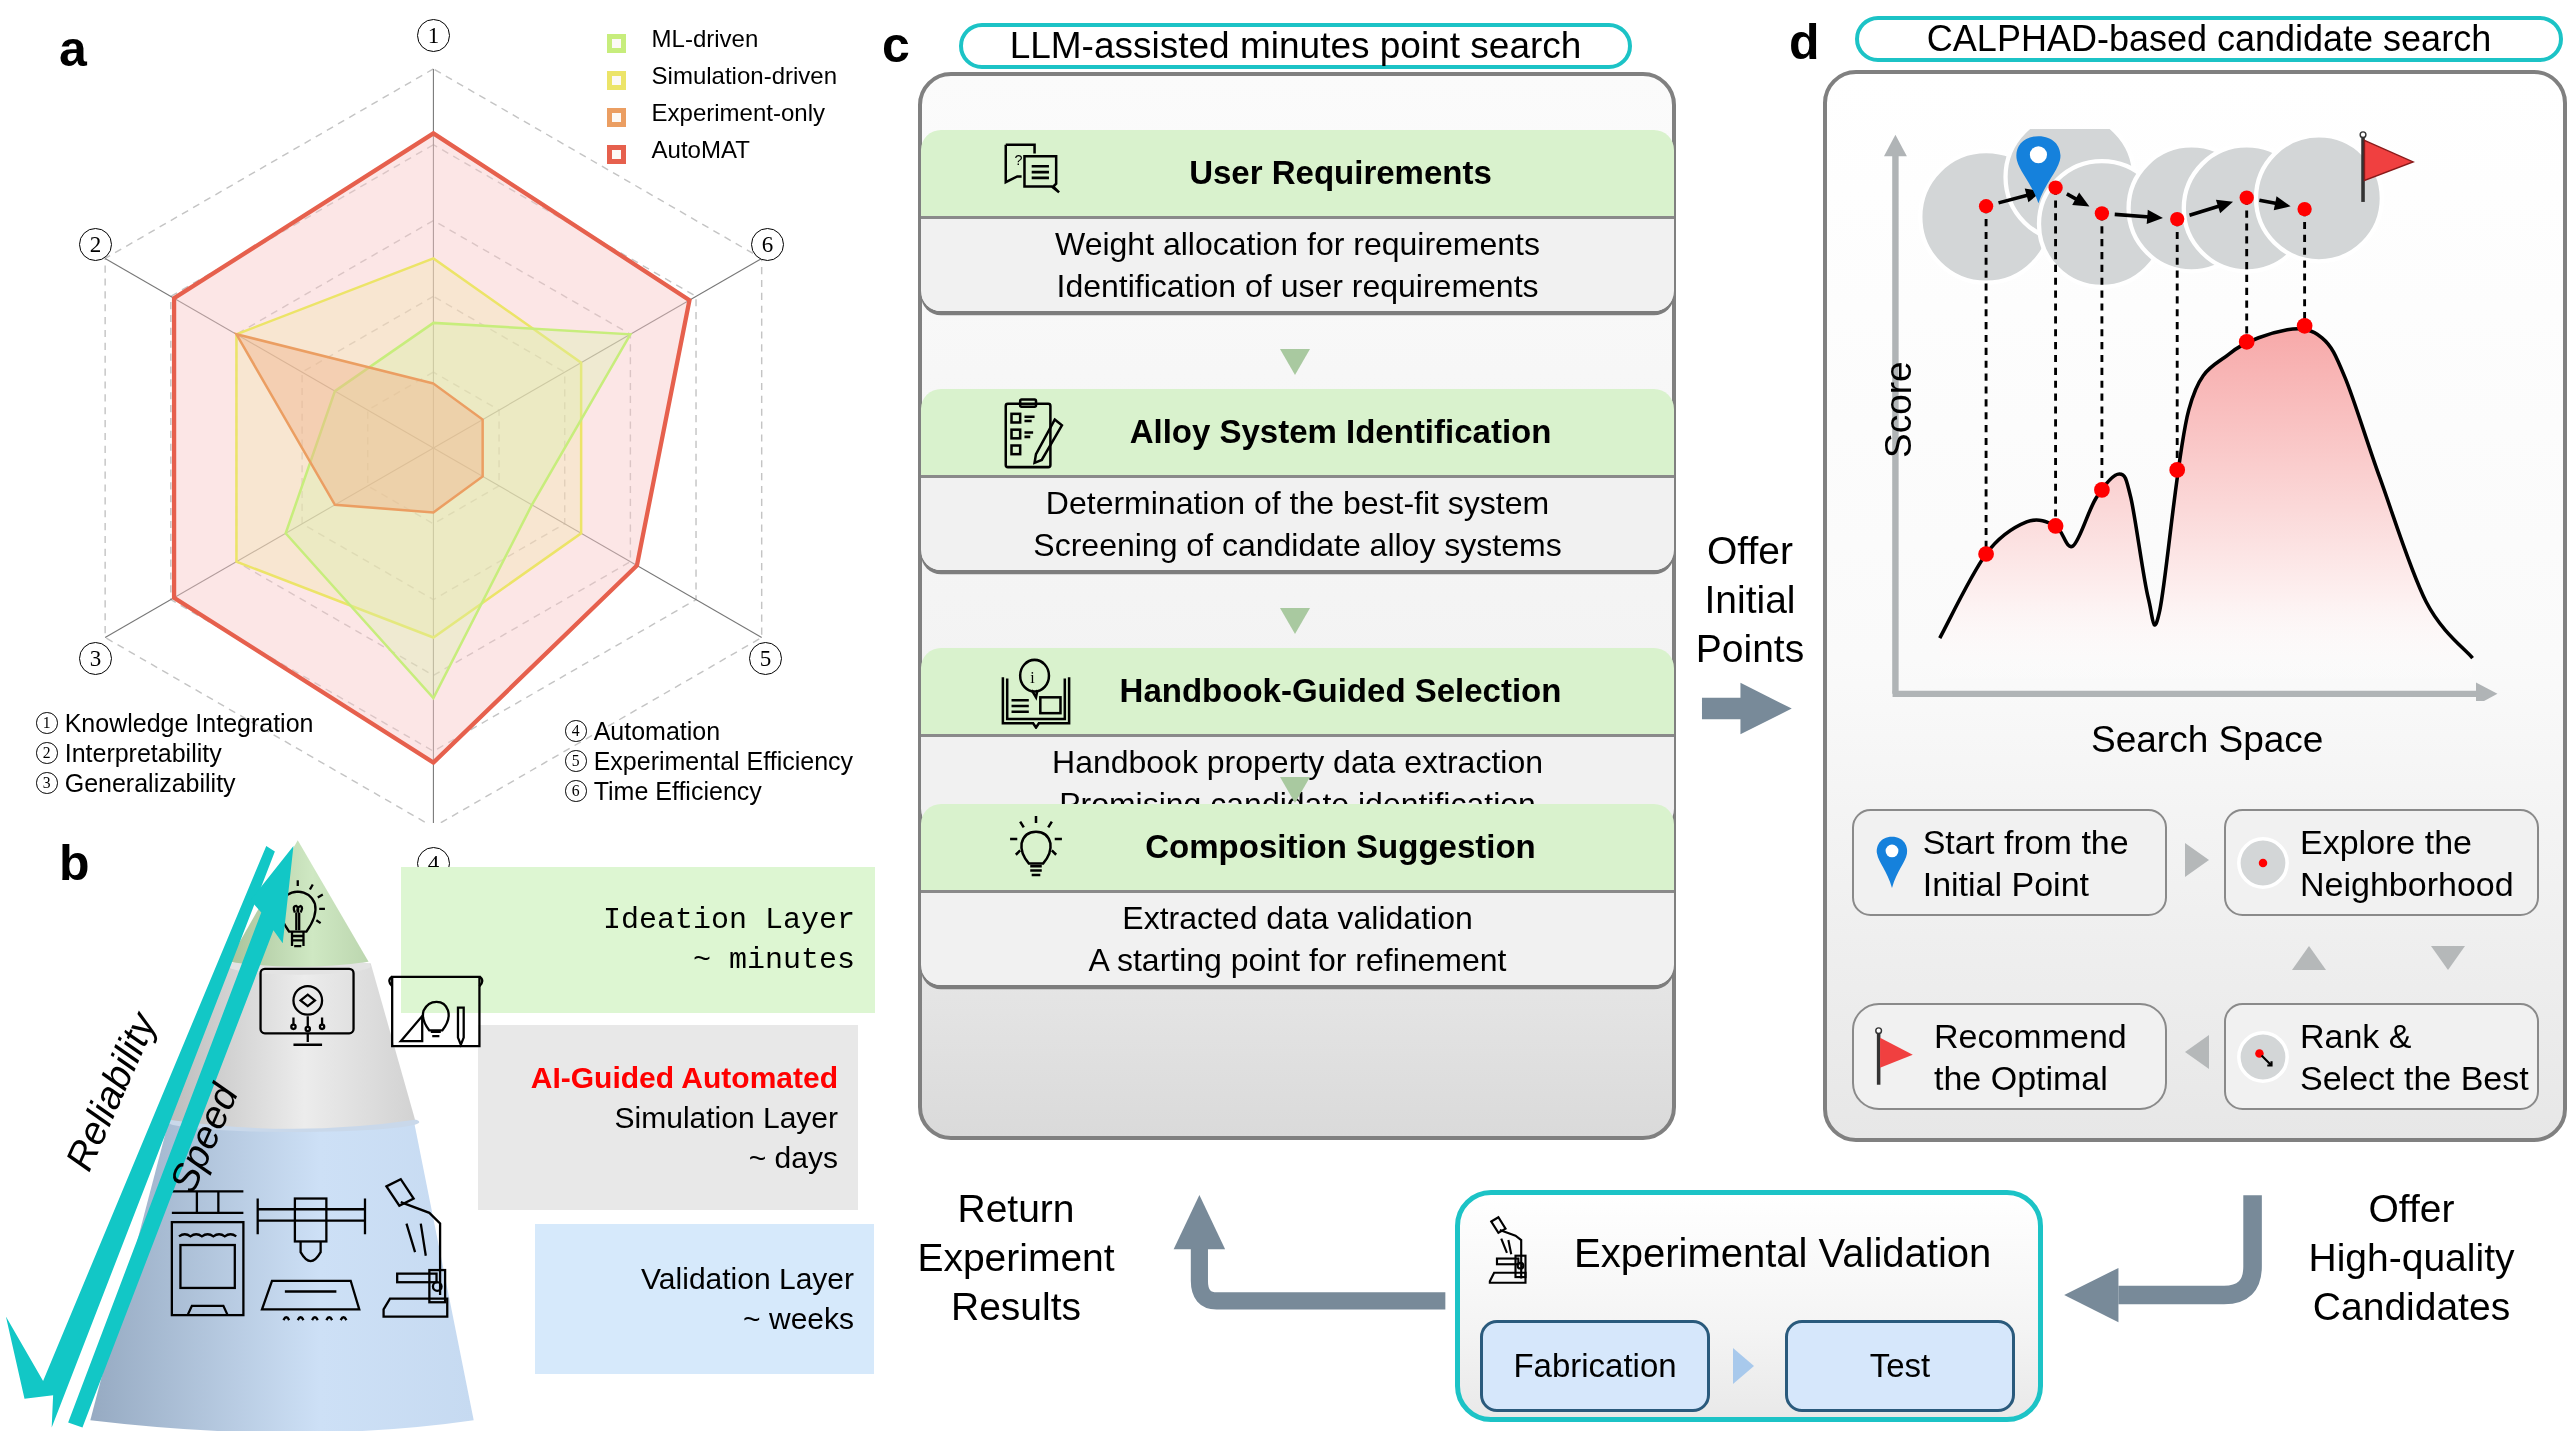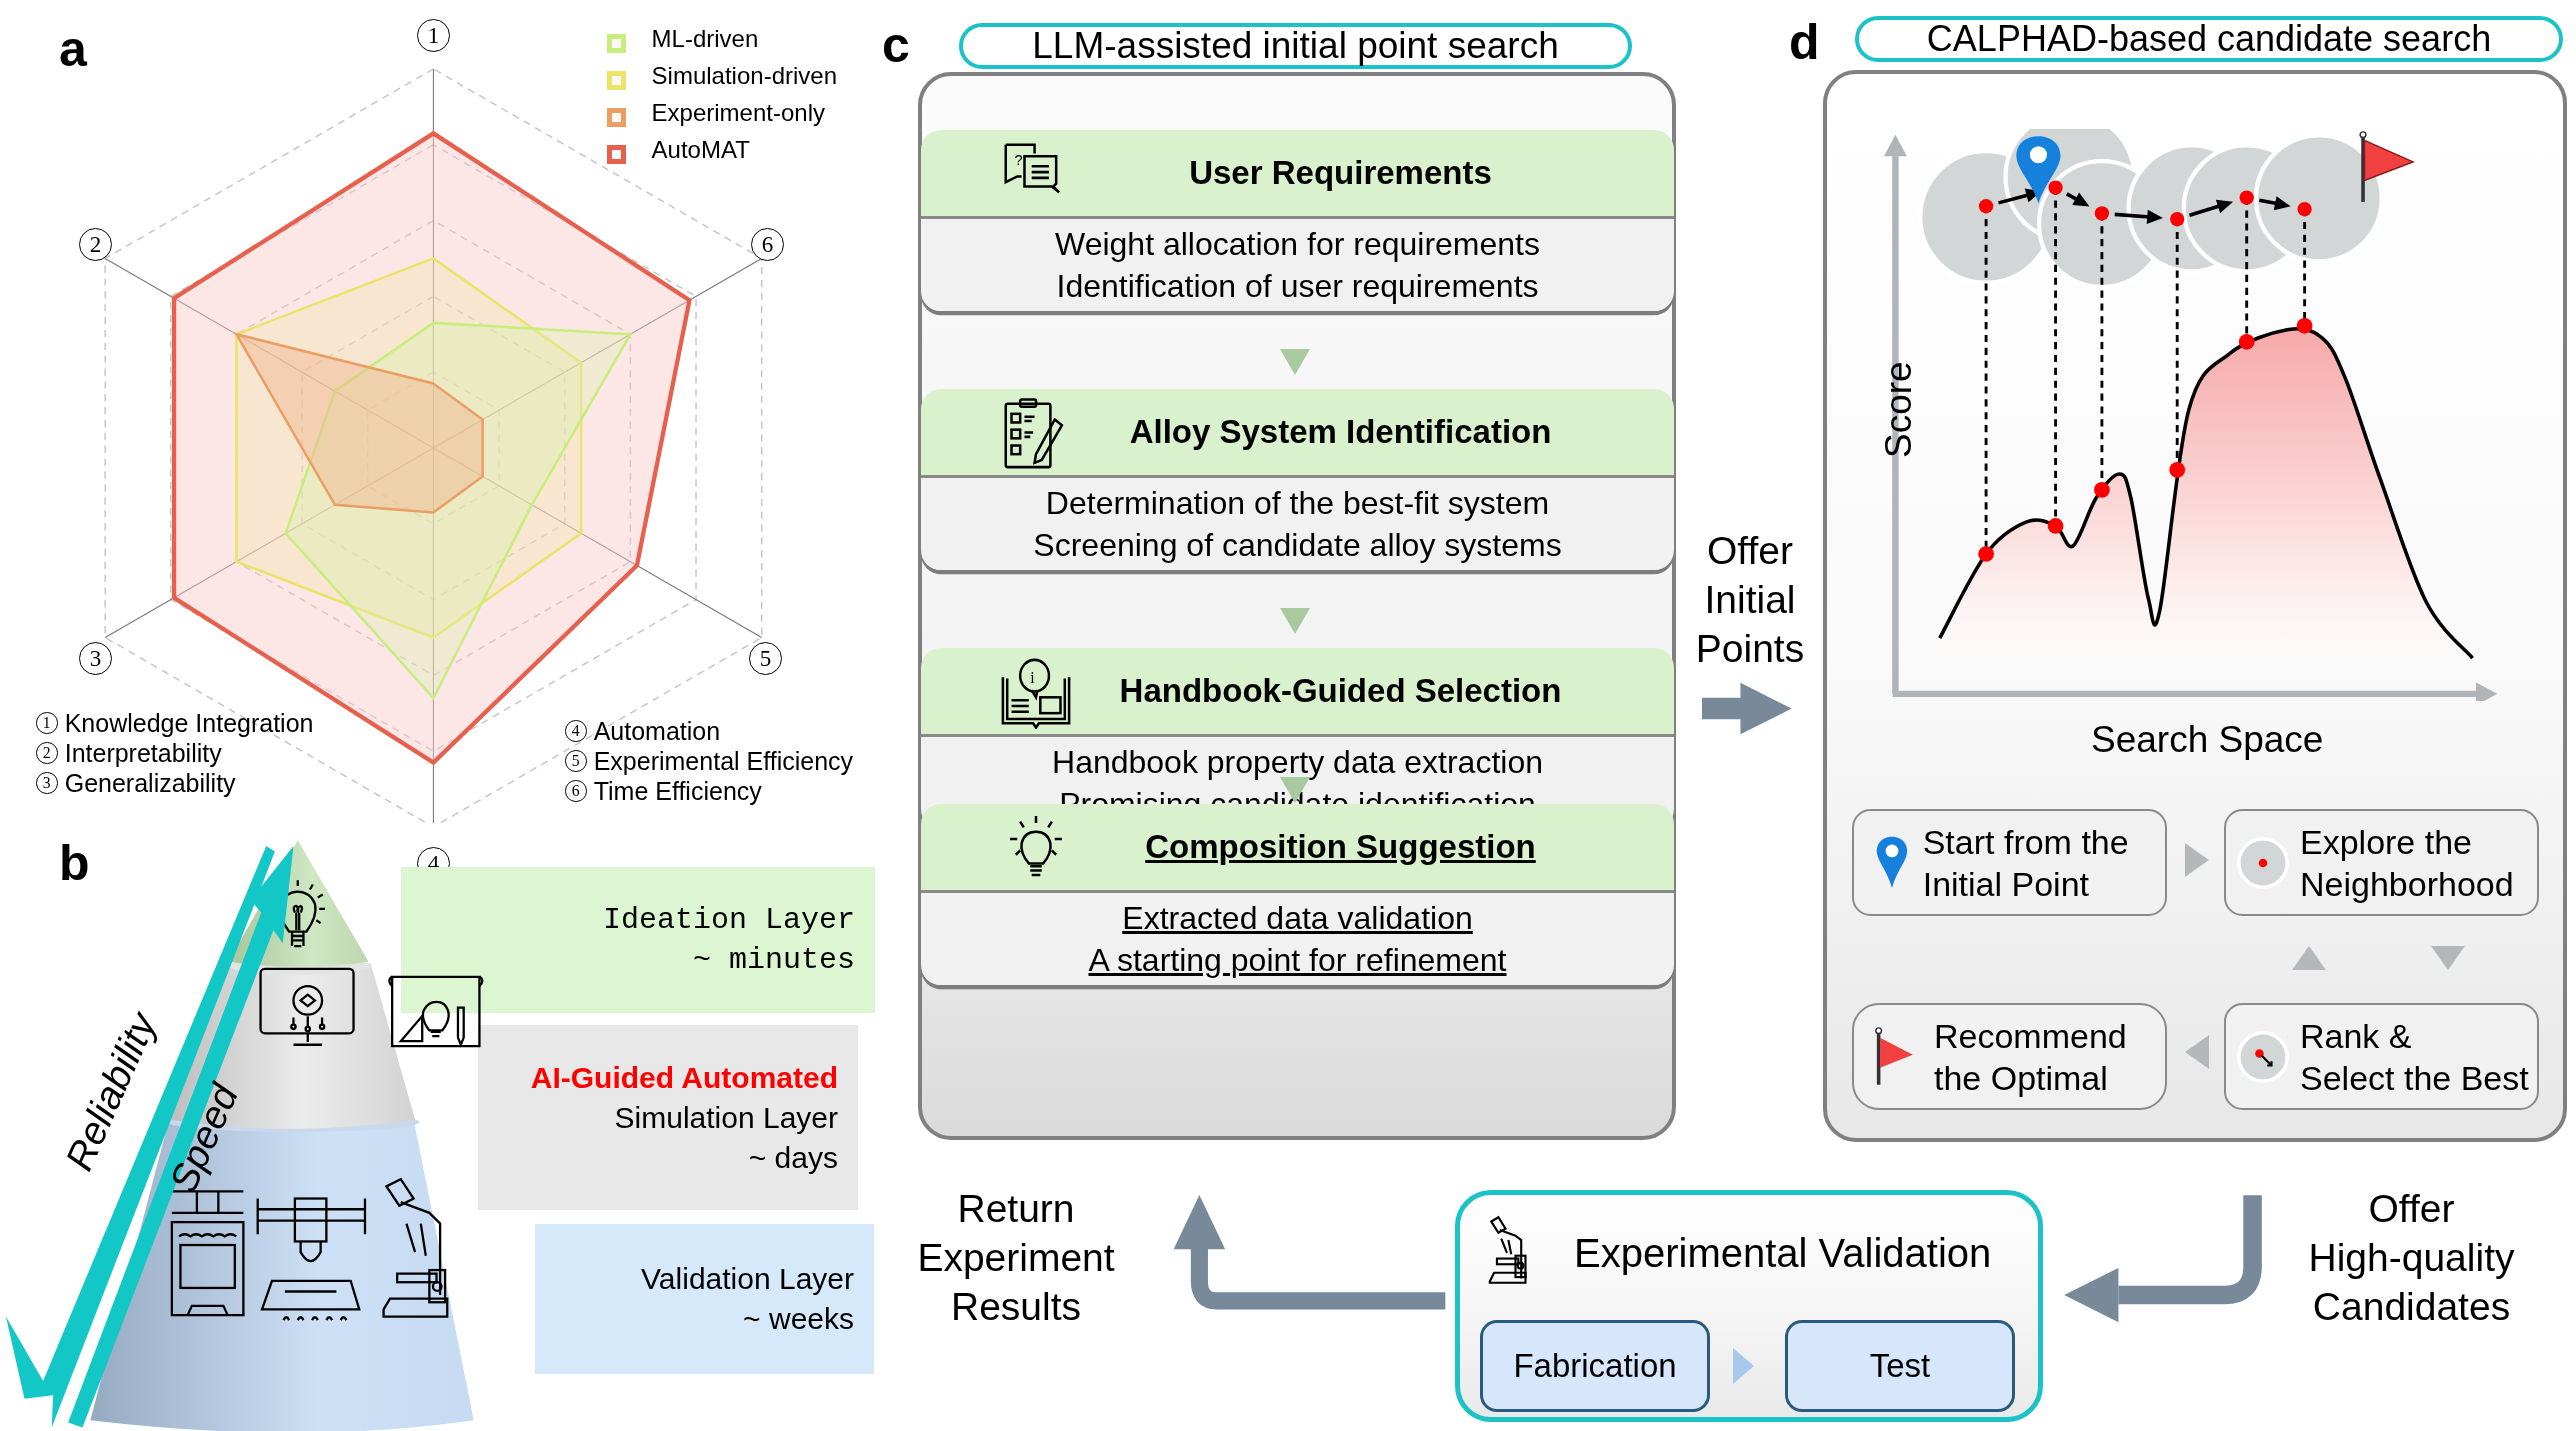--- a/index.html
+++ b/index.html
@@ -206,21 +206,21 @@
   </g>
 
   <path d="M372,32 L384,40 L72,845 L74,800 L34,805 L8,690 L60,780 Z" fill="#12c7c6"></path>
   <path d="M410,32 L395,168 L382,150 L115,845 L95,838 L365,125 L350,108 Z" fill="#12c7c6"></path>
 </svg>
 <div class="abs" style="left:14.3px; top:1055px; font-size:39px; font-style:italic; transform:rotate(-66deg); transform-origin:left top; white-space:nowrap; top:1159px; left:57px;">Reliability</div>
 <div class="abs" style="font-size:39px; font-style:italic; transform:rotate(-66deg); transform-origin:left top; white-space:nowrap; top:1181px; left:161px;">Speed</div>
 
 <div class="panel-letter" style="left:882px; top:15.7px;">c</div>
 <div class="c-outer"></div>
-<div class="title-pill narrow" style="left:959px; top:23px; width:673px; height:46px;">LLM-assisted initial point search</div>
+<div class="title-pill narrow" style="left:959px; top:23px; width:673px; height:46px;">LLM-assisted minutes point search</div>
 
 <div class="step" style="top:130px;">
   <div class="step-head">
     <svg class="ico" viewBox="0 0 100 100" fill="none" stroke="#000" stroke-width="3.5">
       <path d="M8,8 L48,8 L48,20 M8,8 L8,60 L24,52 L30,52"></path>
         <path d="M34,24 L78,24 L78,62 L74,66 L82,74 L72,66 L34,66 Z"></path>
         <text x="20" y="36" font-size="20" font-family="Liberation Sans, sans-serif" fill="#000" stroke="none">?</text>
         <path d="M44,38 L68,38 M44,46 L68,46 M44,54 L68,54"></path>
     </svg>
     <div class="txt narrow">User Requirements</div>
@@ -264,21 +264,21 @@
     </svg>
     <div class="txt narrow">Handbook-Guided Selection</div>
   </div>
   <div class="step-body narrow">
     <div>Handbook property data extraction</div>
     <div>Promising candidate identification</div>
   </div>
 </div>
 <div class="tri-down" style="left:1280px; top:777px;"></div>
 
-<div class="step" style="top:804px;text-decoration:underline;">
+<div class="step" style="top:804px;">
   <div class="step-head">
     <svg class="ico" viewBox="0 0 100 100" fill="none" stroke="#000" stroke-width="3.5">
       <path d="M40,70 Q28,56 30,42 Q34,26 50,26 Q66,26 70,42 Q72,56 60,70 Z"></path>
         <path d="M42,74 L58,74 M42,80 L58,80 M44,86 L56,86"></path>
         <path d="M50,4 L50,14 M28,12 L33,20 M72,12 L67,20 M14,36 L24,36 M76,36 L86,36 M22,58 L28,52 M78,58 L72,52"></path>
     </svg>
     <div class="txt narrow">Composition Suggestion</div>
   </div>
   <div class="step-body narrow">
     <div>Extracted data validation</div>

